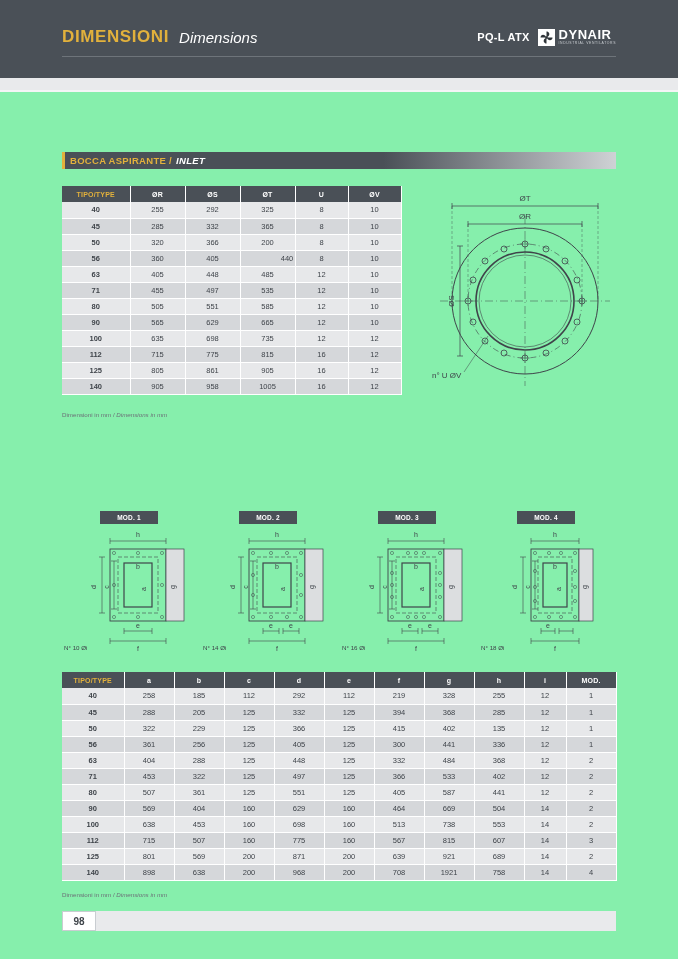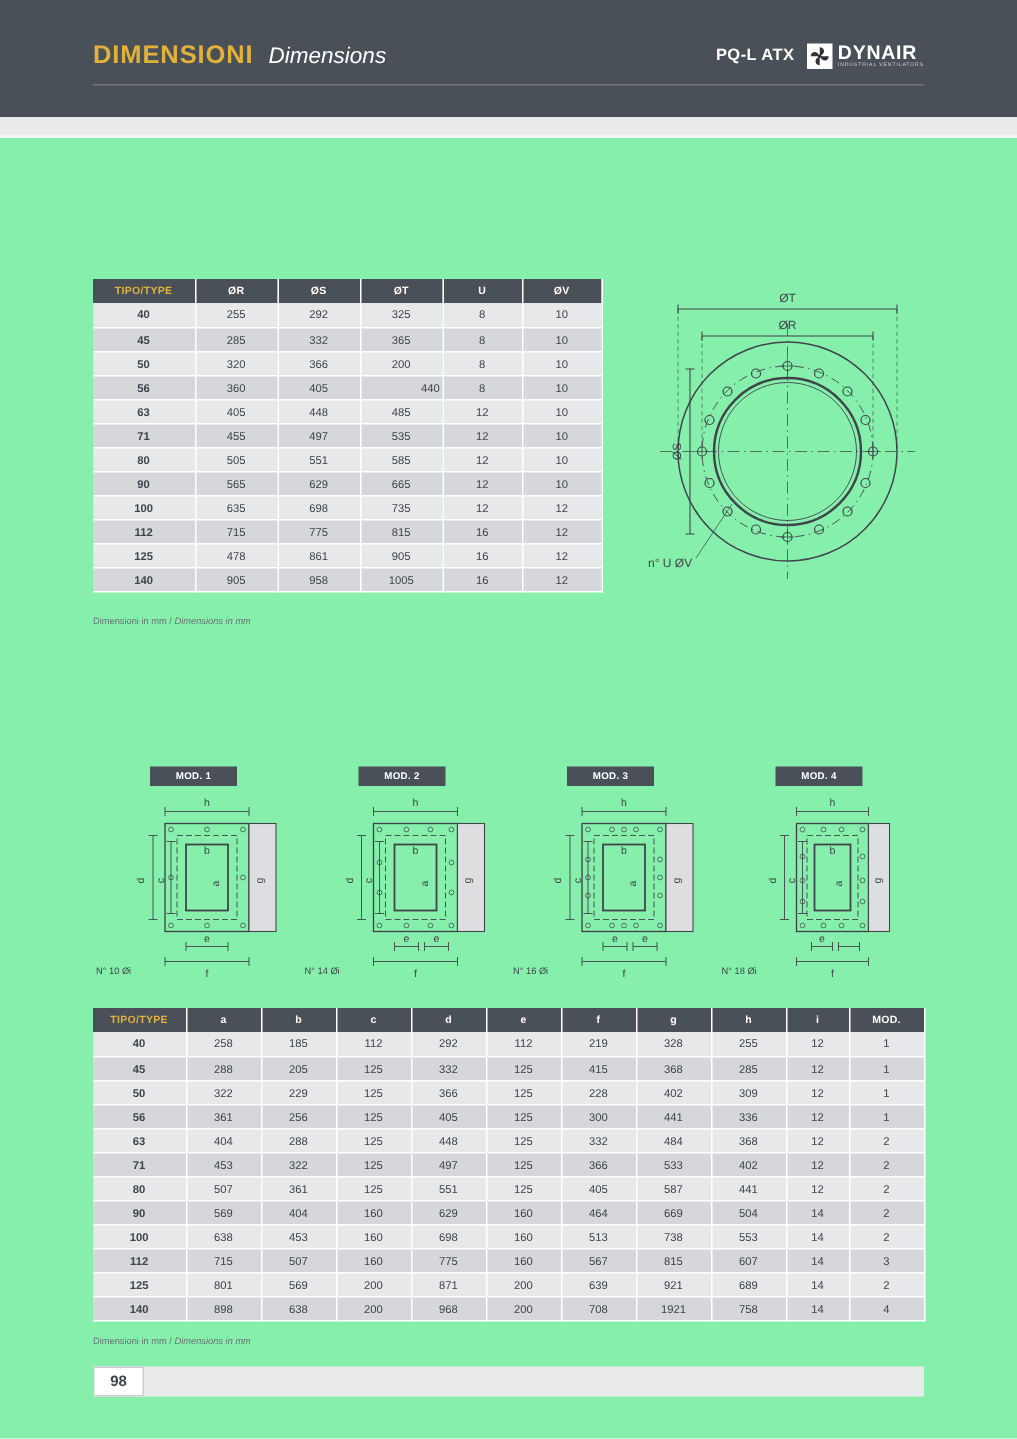--- a/index.html
+++ b/index.html
@@ -264,20 +264,25 @@
             <span class="logo-tag">INDUSTRIAL VENTILATORS</span>
           </span>
         </span>
       </span>
     </div>
     <div class="header-rule"></div>
   </div>
   <div class="header-shadow"></div>
   <div class="header-shadow2"></div>
 
+  <div class="sec-bar" id="inlet-bar">
+    <span class="sec-accent"></span>
+    <span class="sec-label">BOCCA ASPIRANTE /</span>
+    <span class="sec-label-en">INLET</span>
+  </div>
 
   <table id="inlet-table">
     <thead>
       <tr>
         <th class="type-col" style="width:68px">TIPO/TYPE</th>
         <th class="num" style="width:55px">ØR</th>
         <th class="num" style="width:55px">ØS</th>
         <th class="num" style="width:55px">ØT</th>
         <th class="num" style="width:53px">U</th>
         <th class="num" style="width:53px">ØV</th>
@@ -359,21 +364,21 @@
         <tr class="even">
           <td class="typecell" style="width: 68px;">112</td>
           <td style="width: 55px;">715</td>
           <td style="width: 55px;">775</td>
           <td style="width: 55px;">815</td>
           <td style="width: 53px;">16</td>
           <td style="width: 53px;">12</td>
         </tr>
         <tr class="odd">
           <td class="typecell" style="width: 68px;">125</td>
-          <td style="width: 55px;">478</td>
+          <td style="width: 55px;">805</td>
           <td style="width: 55px;">861</td>
           <td style="width: 55px;">905</td>
           <td style="width: 53px;">16</td>
           <td style="width: 53px;">12</td>
         </tr>
         <tr class="even">
           <td class="typecell" style="width: 68px;">140</td>
           <td style="width: 55px;">905</td>
           <td style="width: 55px;">958</td>
           <td style="width: 55px;">1005</td>
@@ -664,36 +669,36 @@
           <td style="width: 42px;">12</td>
           <td style="width: 50px;">1</td>
         </tr>
         <tr class="even">
           <td class="typecell" style="width: 62px;">45</td>
           <td style="width: 50px;">288</td>
           <td style="width: 50px;">205</td>
           <td style="width: 50px;">125</td>
           <td style="width: 50px;">332</td>
           <td style="width: 50px;">125</td>
-          <td style="width: 50px;">415</td>
+          <td style="width: 50px;">394</td>
           <td style="width: 50px;">368</td>
           <td style="width: 50px;">285</td>
           <td style="width: 42px;">12</td>
           <td style="width: 50px;">1</td>
         </tr>
         <tr class="odd">
           <td class="typecell" style="width: 62px;">50</td>
           <td style="width: 50px;">322</td>
           <td style="width: 50px;">229</td>
           <td style="width: 50px;">125</td>
           <td style="width: 50px;">366</td>
           <td style="width: 50px;">125</td>
-          <td style="width: 50px;">228</td>
+          <td style="width: 50px;">415</td>
           <td style="width: 50px;">402</td>
-          <td style="width: 50px;">309</td>
+          <td style="width: 50px;">135</td>
           <td style="width: 42px;">12</td>
           <td style="width: 50px;">1</td>
         </tr>
         <tr class="even">
           <td class="typecell" style="width: 62px;">56</td>
           <td style="width: 50px;">361</td>
           <td style="width: 50px;">256</td>
           <td style="width: 50px;">125</td>
           <td style="width: 50px;">405</td>
           <td style="width: 50px;">125</td>

